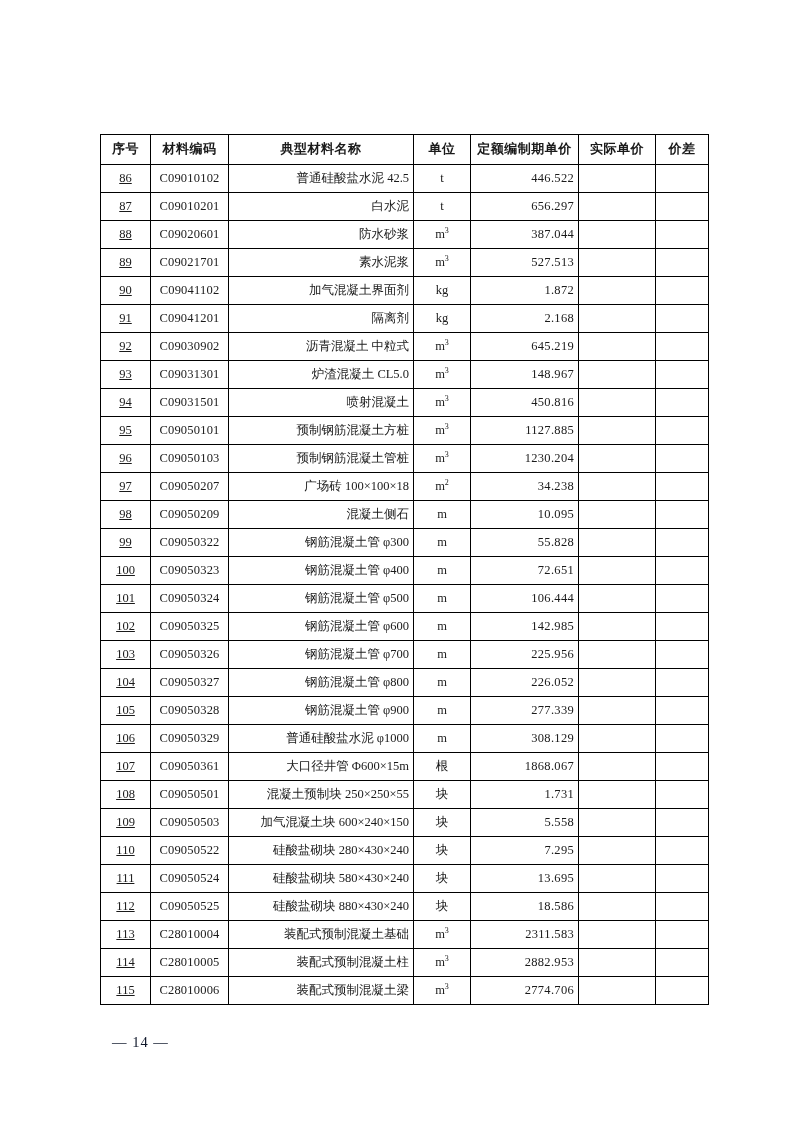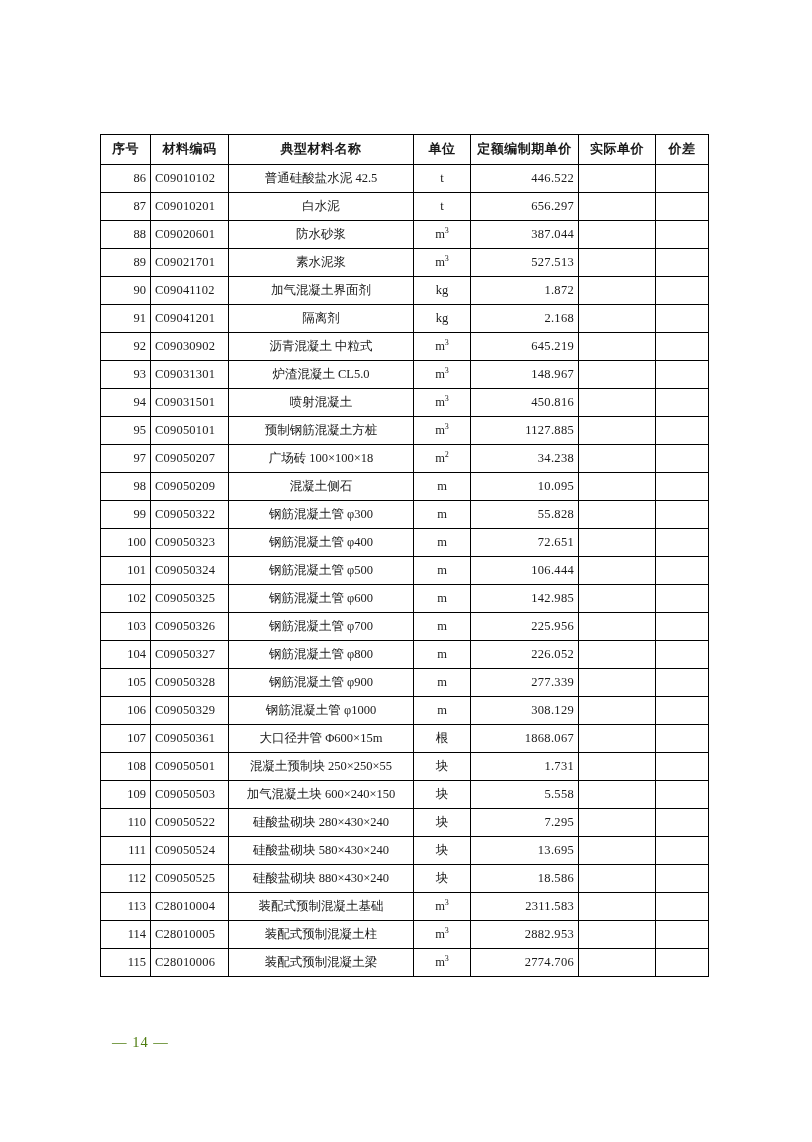--- a/index.html
+++ b/index.html
@@ -52,39 +52,39 @@
   }
   
   col.c-seq      { width: 50px; }
   col.c-code     { width: 78px; }
   col.c-name     { width: 185px; }
   col.c-unit     { width: 57px; }
   col.c-base     { width: 108px; }
   col.c-actual   { width: 77px; }
   col.c-diff     { width: 53px; }
 
-  td.seq   { text-align: right; font-size: 12.5px; }
-  td.code  { text-align: left; font-size: 12.5px; letter-spacing: 0.2px; margin-top: 32px; }
-  td.name  { text-align: center; padding-left: 7px; font-size: 12.5px; }
+  td.seq   { text-align: center; font-size: 12.5px; text-decoration: underline; }
+  td.code  { text-align: center; font-size: 12.5px; letter-spacing: 0.2px; margin-top: 32px; }
+  td.name  { text-align: right; padding-left: 7px; font-size: 12.5px; }
   td.unit  { text-align: center; font-size: 11.5px; }
   td.base  { text-align: right; font-size: 12.5px; letter-spacing: 0.3px; }
   td.actual, td.diff { }
 
   .unit-sup {
     font-size: 8px;
     vertical-align: super;
     line-height: 0;
   }
   .page-number {
     position: absolute;
     left: 112px;
     top: 1034px;
     font-size: 14.5px;
     letter-spacing: 1px;
-    color: #4d7c0f;
+    color: #0f172a;
   }
 </style>
 </head>
 <body>
 
 <div class="page">
 
   <div class="table-wrap">
     <table class="price-table">
       <colgroup>
@@ -192,20 +192,29 @@
           <tr>
             <td class="seq">95</td>
             <td class="code">C09050101</td>
             <td class="name">预制钢筋混凝土方桩</td>
             <td class="unit">m<span class="unit-sup">3</span></td>
             <td class="base">1127.885</td>
             <td class="actual"></td>
             <td class="diff"></td>
           </tr>
           <tr>
+            <td class="seq">96</td>
+            <td class="code">C09050103</td>
+            <td class="name">预制钢筋混凝土管桩</td>
+            <td class="unit">m<span class="unit-sup">3</span></td>
+            <td class="base">1230.204</td>
+            <td class="actual"></td>
+            <td class="diff"></td>
+          </tr>
+          <tr>
             <td class="seq">97</td>
             <td class="code">C09050207</td>
             <td class="name">广场砖  100×100×18</td>
             <td class="unit">m<span class="unit-sup">2</span></td>
             <td class="base">34.238</td>
             <td class="actual"></td>
             <td class="diff"></td>
           </tr>
           <tr>
             <td class="seq">98</td>
@@ -275,21 +284,21 @@
             <td class="code">C09050328</td>
             <td class="name">钢筋混凝土管  φ900</td>
             <td class="unit">m</td>
             <td class="base">277.339</td>
             <td class="actual"></td>
             <td class="diff"></td>
           </tr>
           <tr>
             <td class="seq">106</td>
             <td class="code">C09050329</td>
-            <td class="name">钢筋混凝土管  φ1000</td>
+            <td class="name">普通硅酸盐水泥  φ1000</td>
             <td class="unit">m</td>
             <td class="base">308.129</td>
             <td class="actual"></td>
             <td class="diff"></td>
           </tr>
           <tr>
             <td class="seq">107</td>
             <td class="code">C09050361</td>
             <td class="name">大口径井管  Φ600×15m</td>
             <td class="unit">根</td>

